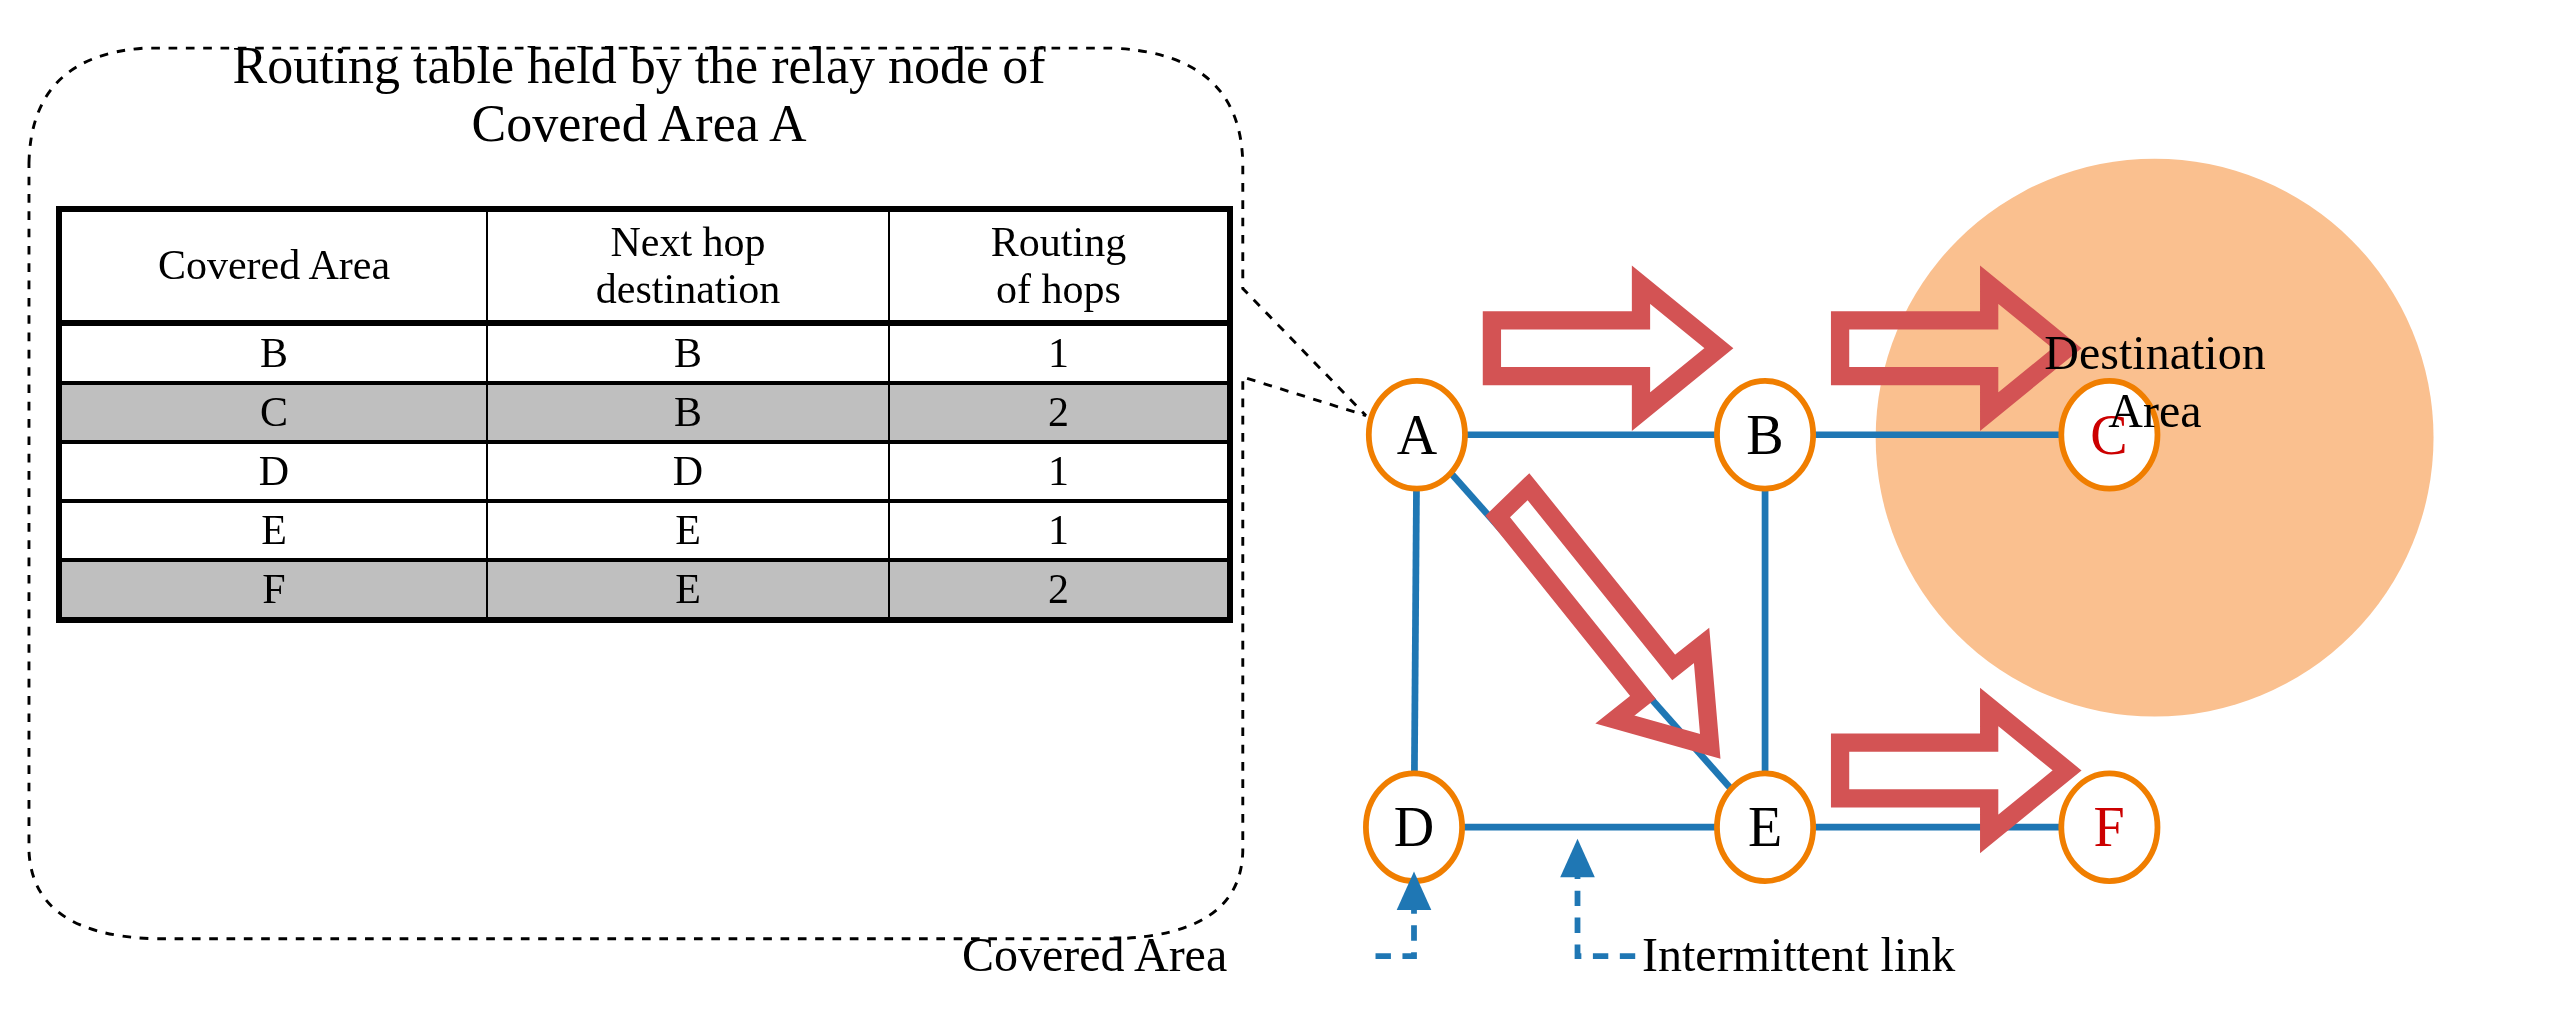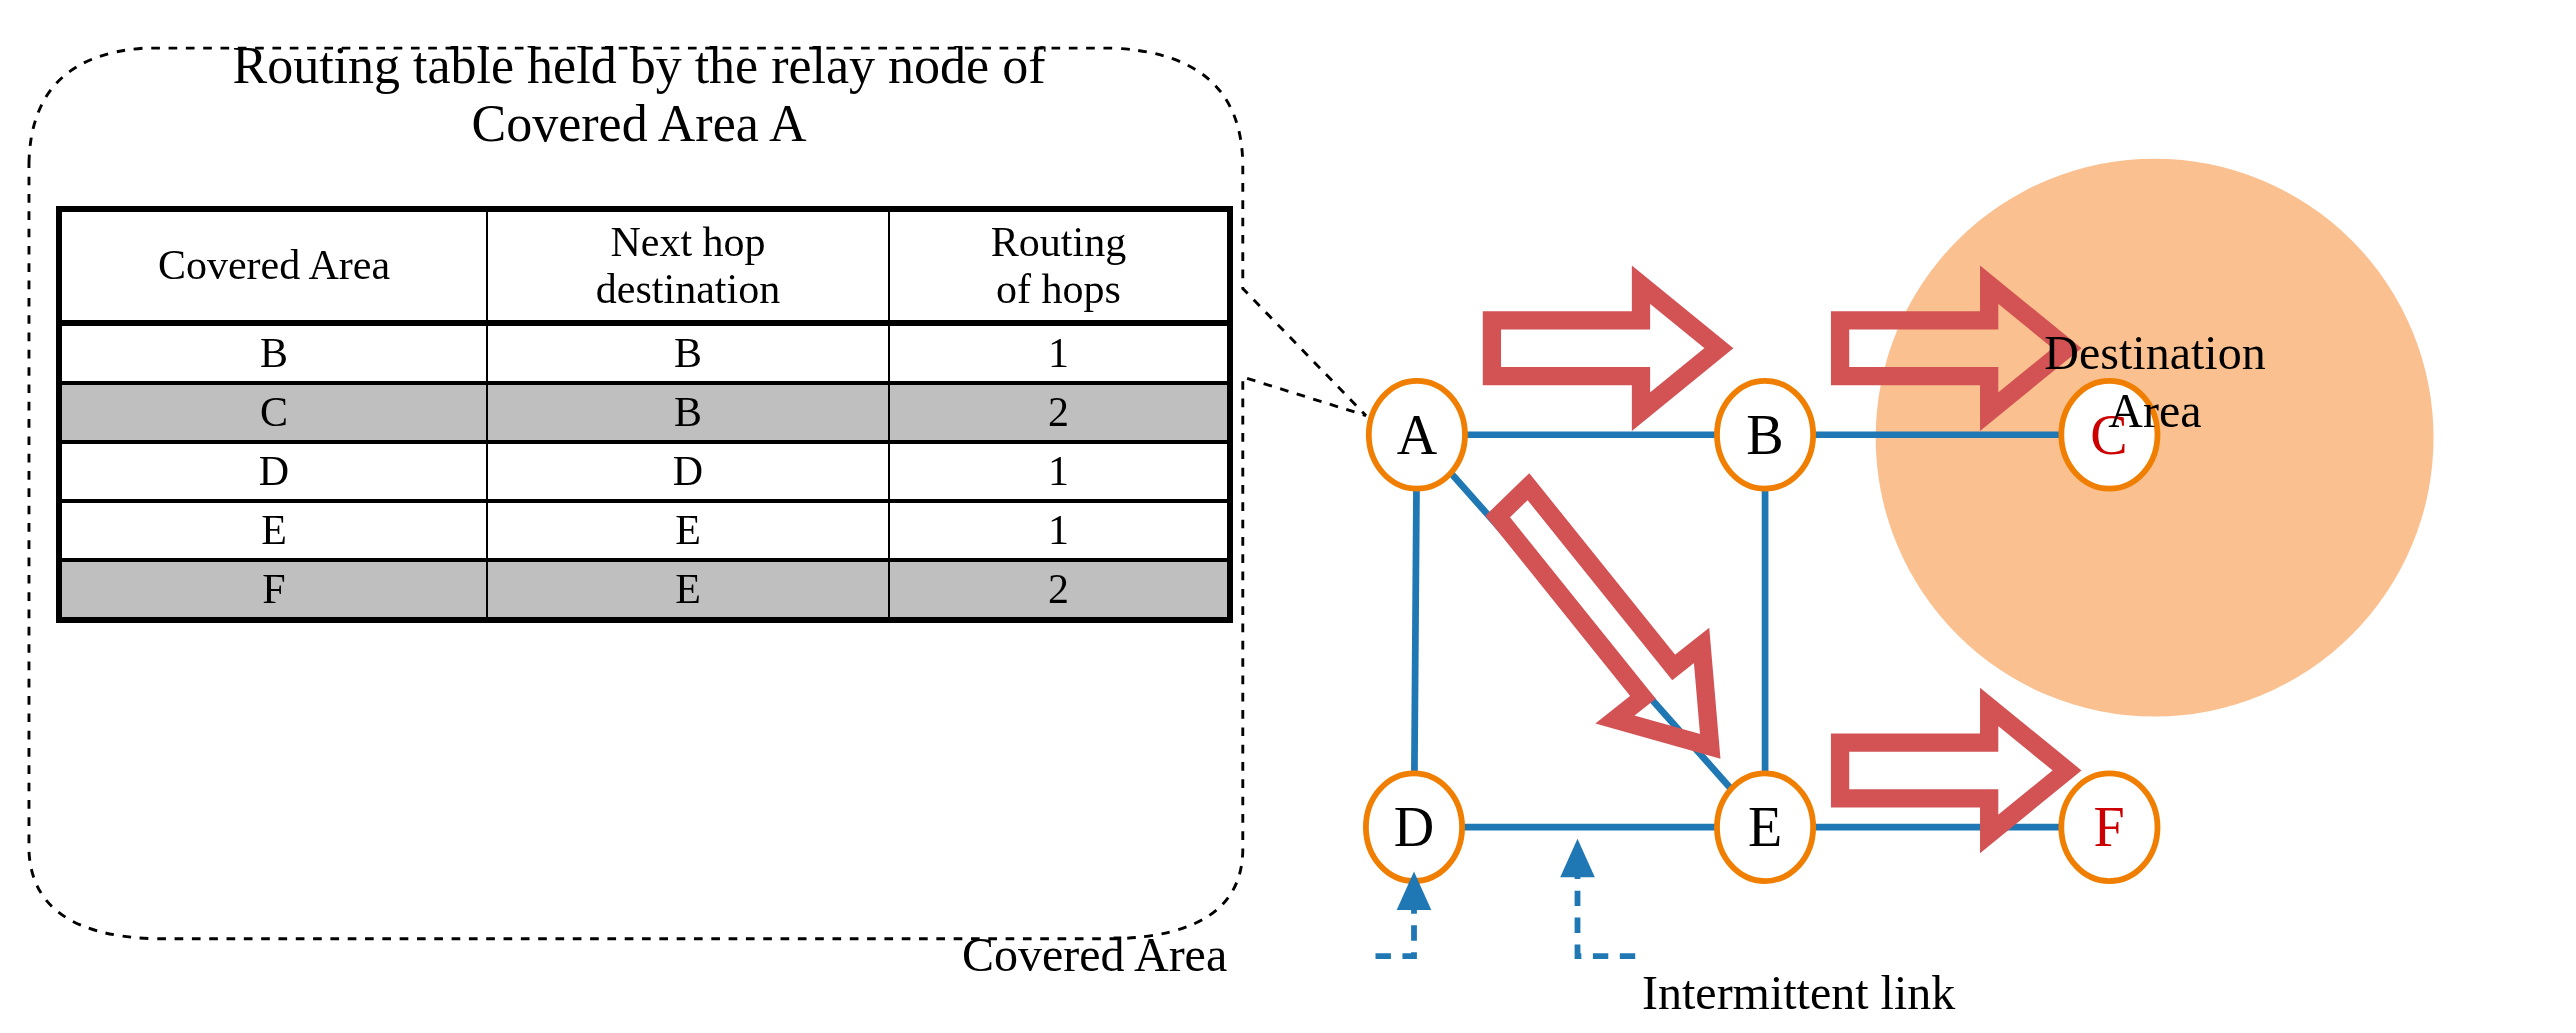--- a/index.html
+++ b/index.html
@@ -108,21 +108,21 @@
 
   
   .legend-text {
     position: absolute;
     font-size: 48px;
     line-height: 1;
     color: #000000;
     white-space: nowrap;
   }
   #legend-covered-area { left: 962px; top: 931px; }
-  #legend-intermittent { left: 1642px; top: 969px; }
+  #legend-intermittent { left: 1642px; top: 931px; }
 </style>
 </head>
 <body>
 
 <div id="stage">
 
   <svg id="bg-svg" viewBox="0 0 2678 1074" xmlns="http://www.w3.org/2000/svg">
 
     <path d="M 30 170
              Q 32 58 150 50

